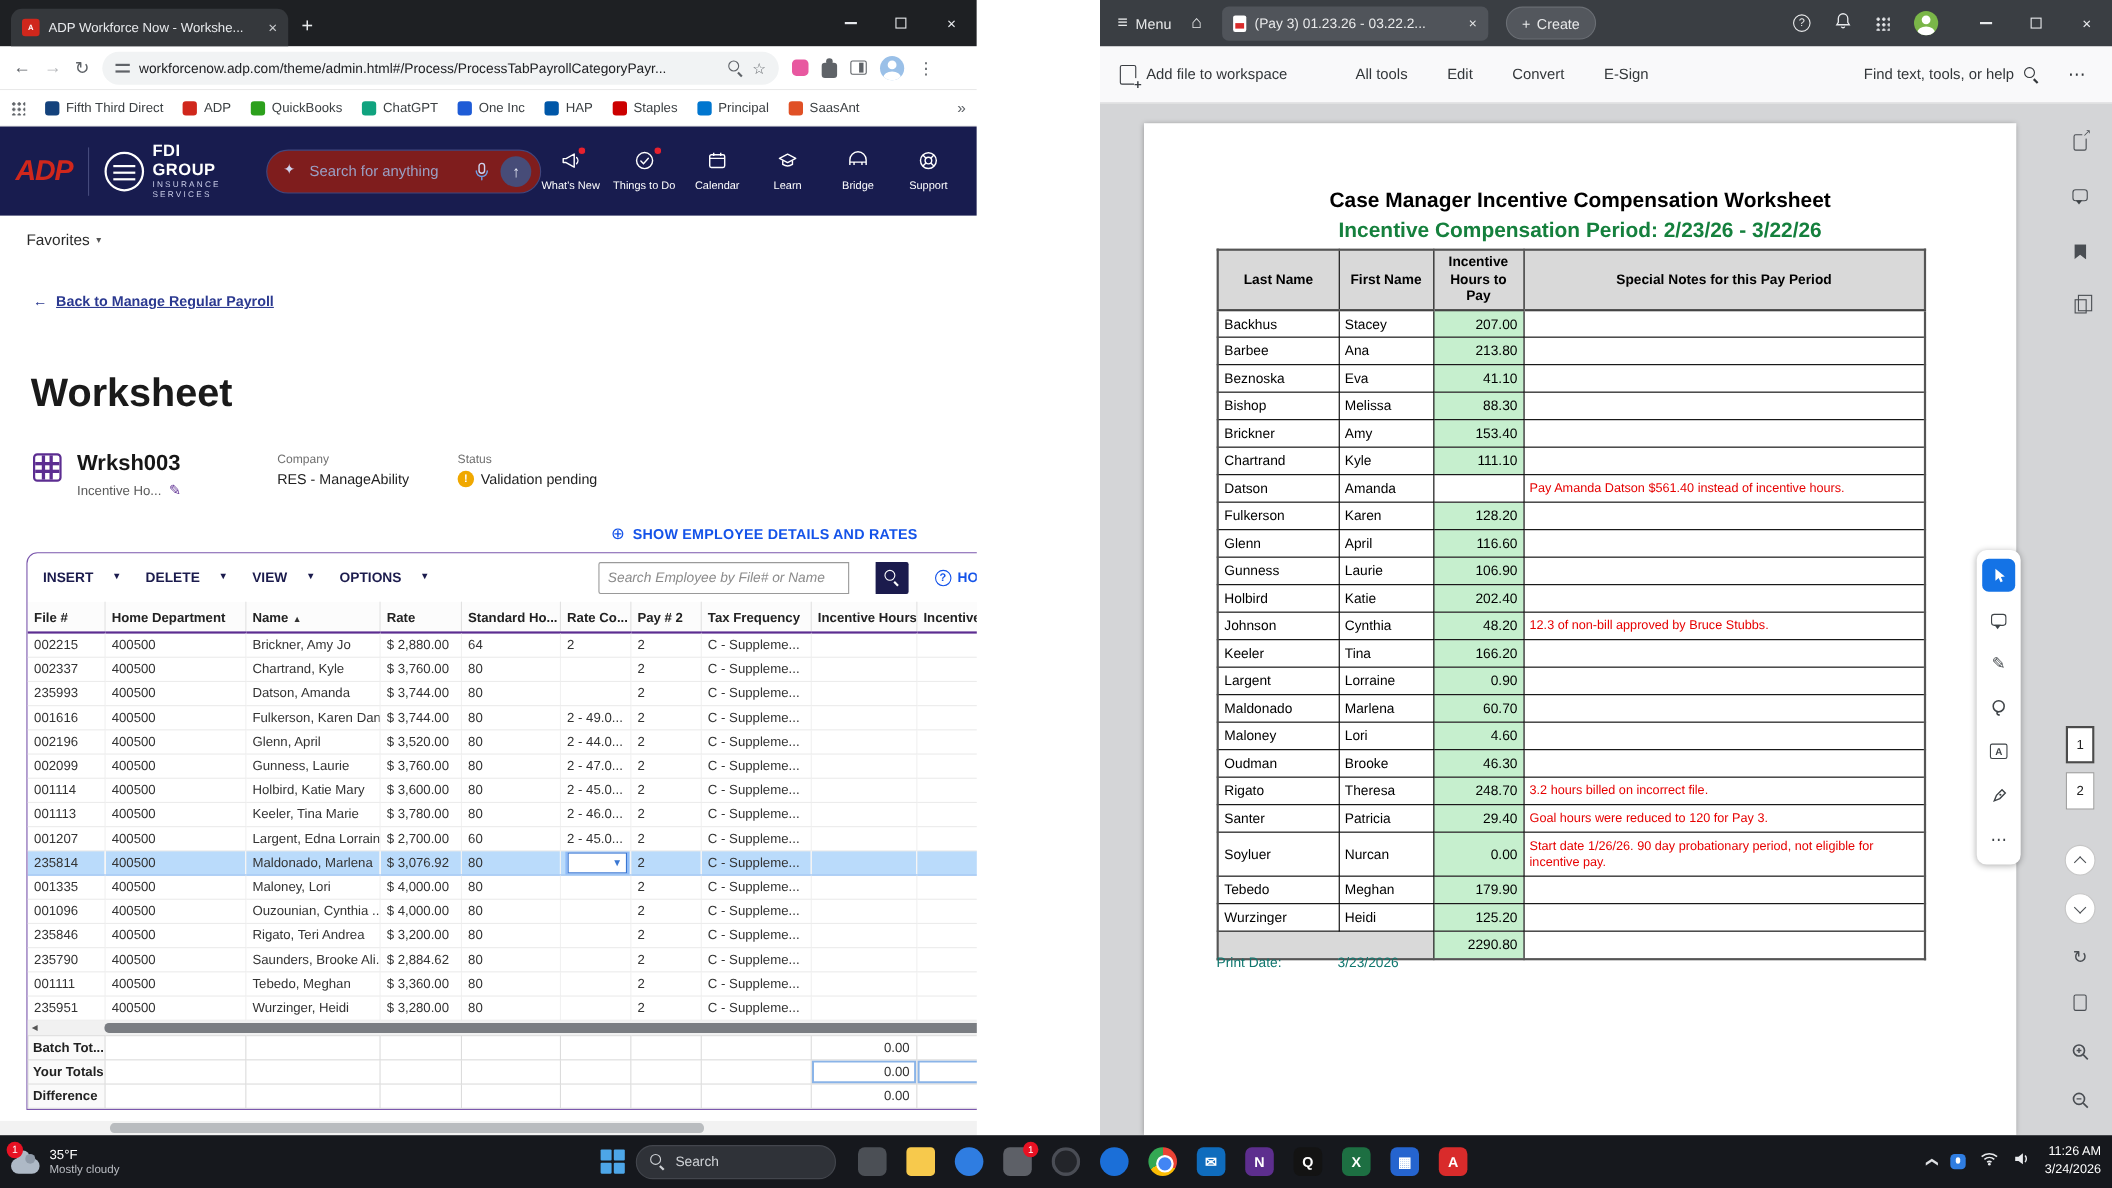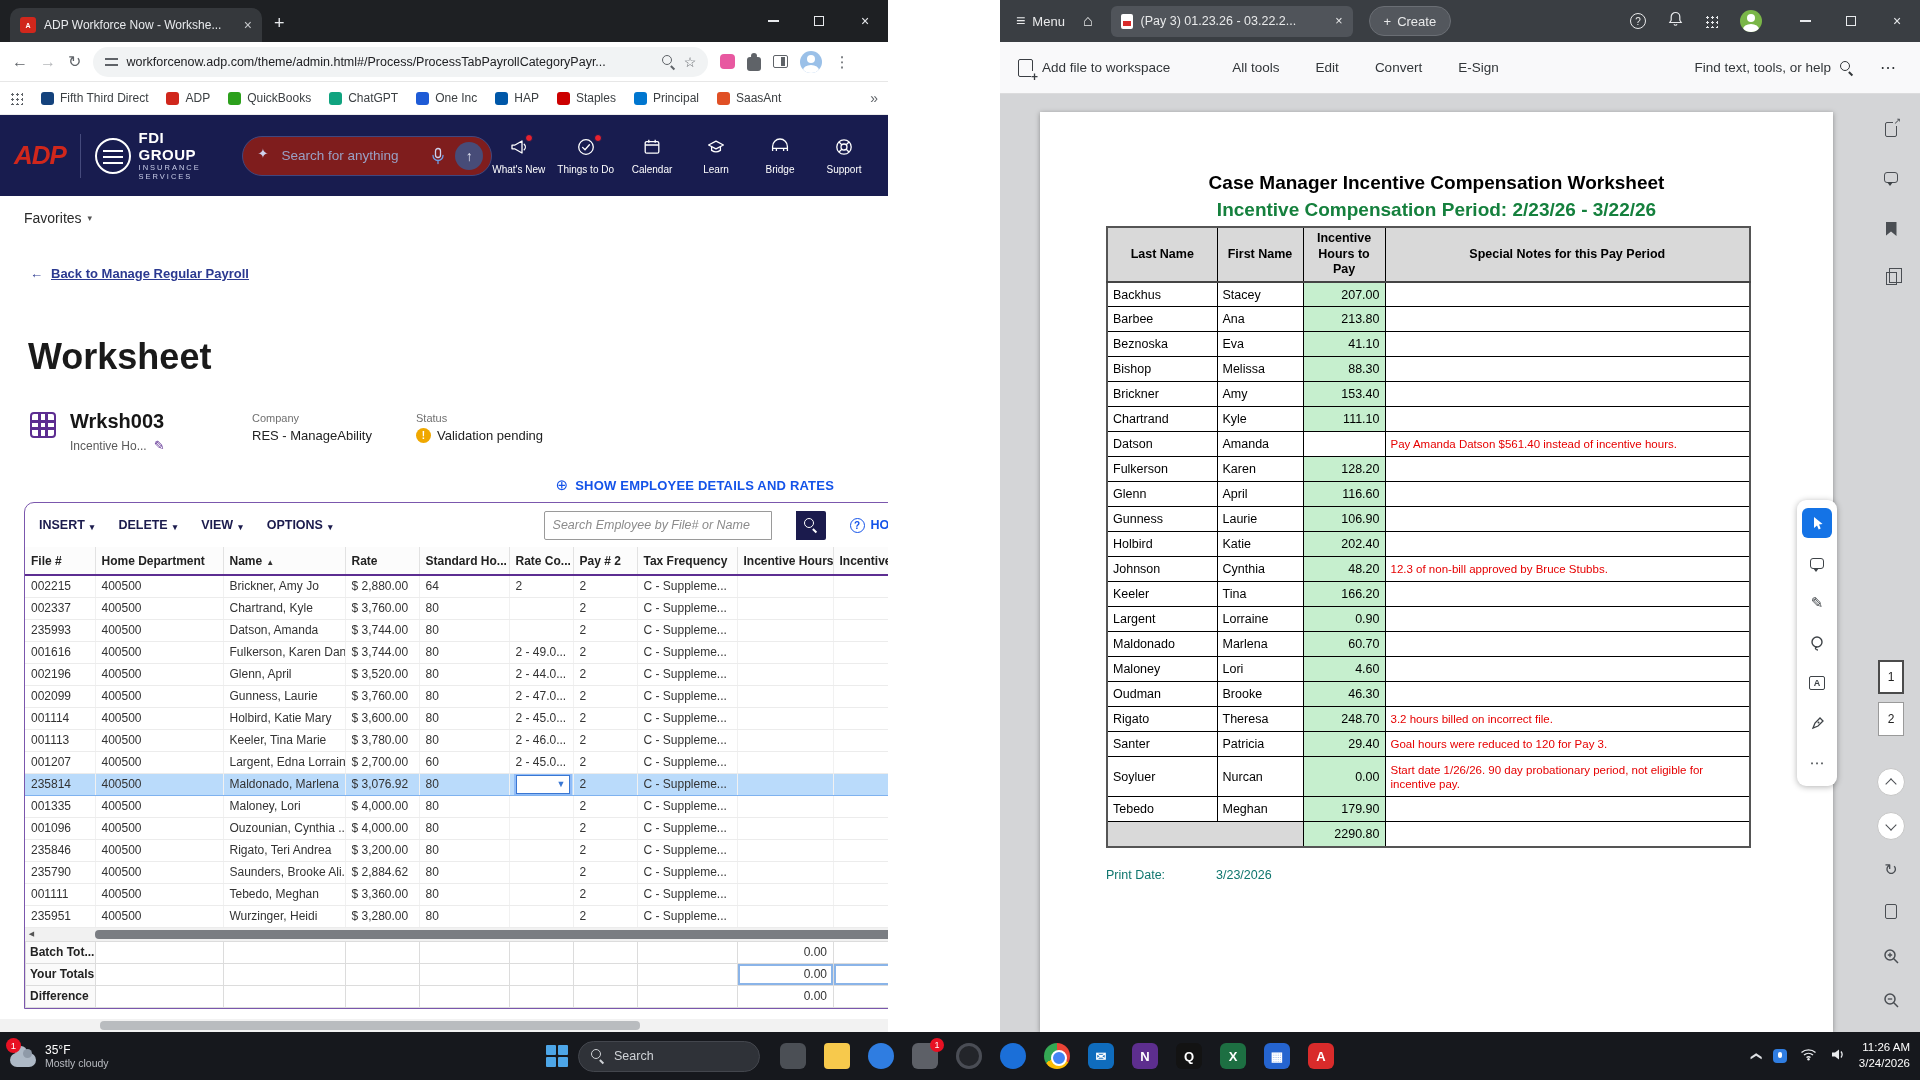--- a/index.html
+++ b/index.html
@@ -77,21 +77,21 @@
   .pencil{color:#5c2d91;font-size:13px}
   .metacol{position:absolute;top:4px}
   .metacol .mlabel{font-size:11px;color:#707070;margin-bottom:4px}
   .metacol .mvalue{font-size:13px;color:#222;display:flex;align-items:center;gap:6px}
   .warnic{width:15px;height:15px;border-radius:50%;background:#f0a800;color:#fff;font-size:10px;font-weight:bold;display:inline-flex;align-items:center;justify-content:center}
   .detailslink{position:absolute;right:54px;top:236px;color:#1453e9;font-size:13px;font-weight:bold;display:flex;align-items:center;gap:7px;letter-spacing:.2px}
   .oplus{font-size:15px;font-weight:normal}
   
   .panel{position:absolute;left:24px;top:262px;width:922px;background:#fff;border:1px solid #7b57ad;border-radius:10px 10px 0 0;overflow:hidden}
   .wk-toolbar{height:44px;display:flex;align-items:center;padding:0 14px;gap:24px}
-  .wkmenu{font-size:12.5px;font-weight:bold;color:#1b1b4d;display:flex;align-items:flex-end;gap:5px}
+  .wkmenu{font-size:12.5px;font-weight:bold;color:#1b1b4d;display:flex;align-items:flex-start;gap:19px}
   .wkmenu .caret-sm{color:#1b1b4d}
   .tb-spacer{flex:1}
   .emp-search{width:228px;height:29px;border:1px solid #9a9a9a;border-radius:2px 0 0 2px;padding:0 8px;font-size:12.5px;font-family:"Liberation Sans",sans-serif}
   .emp-search::placeholder{font-style:italic;color:#8b8b8b}
   .searchbtn{width:30px;height:29px;background:#1b1b4d;color:#fff;display:flex;align-items:center;justify-content:center;border-radius:0 2px 2px 0}
   .hotkeys{display:flex;align-items:center;gap:6px;color:#1453e9;font-size:12.5px;font-weight:bold}
   .qcirc{width:15px;height:15px;border:1.5px solid #1453e9;border-radius:50%;font-size:10px;display:inline-flex;align-items:center;justify-content:center;font-weight:bold}
   .grid-area{position:relative;width:920px}
   table.grid{border-collapse:collapse;table-layout:fixed;width:908px}
   table.grid th{height:28px;background:#fcfcfc;font-size:12px;font-weight:bold;color:#222;text-align:left;padding:0 6px;border-right:1px solid #e2e2e2;border-bottom:2px solid #5c2d91;white-space:nowrap;overflow:hidden}
@@ -927,20 +927,26 @@
                   <span class="notetxt">Start date 1/26/26. 90 day probationary period, not eligible for incentive pay.</span>
                 </td>
               </tr>
               <tr>
                 <td>Tebedo</td>
                 <td>Meghan</td>
                 <td class="hours greenc">179.90</td>
                 <td></td>
               </tr>
               <tr>
+                <td>Wurzinger</td>
+                <td>Heidi</td>
+                <td class="hours greenc">125.20</td>
+                <td></td>
+              </tr>
+              <tr>
                 <td class="grayc" colspan="2"></td>
                 <td class="hours greenc">2290.80</td>
                 <td></td>
               </tr>
             </tbody>
         </table>
       </div>
       <div class="printrow">
         <span class="pl">Print Date:</span>
         <span>3/23/2026</span>

